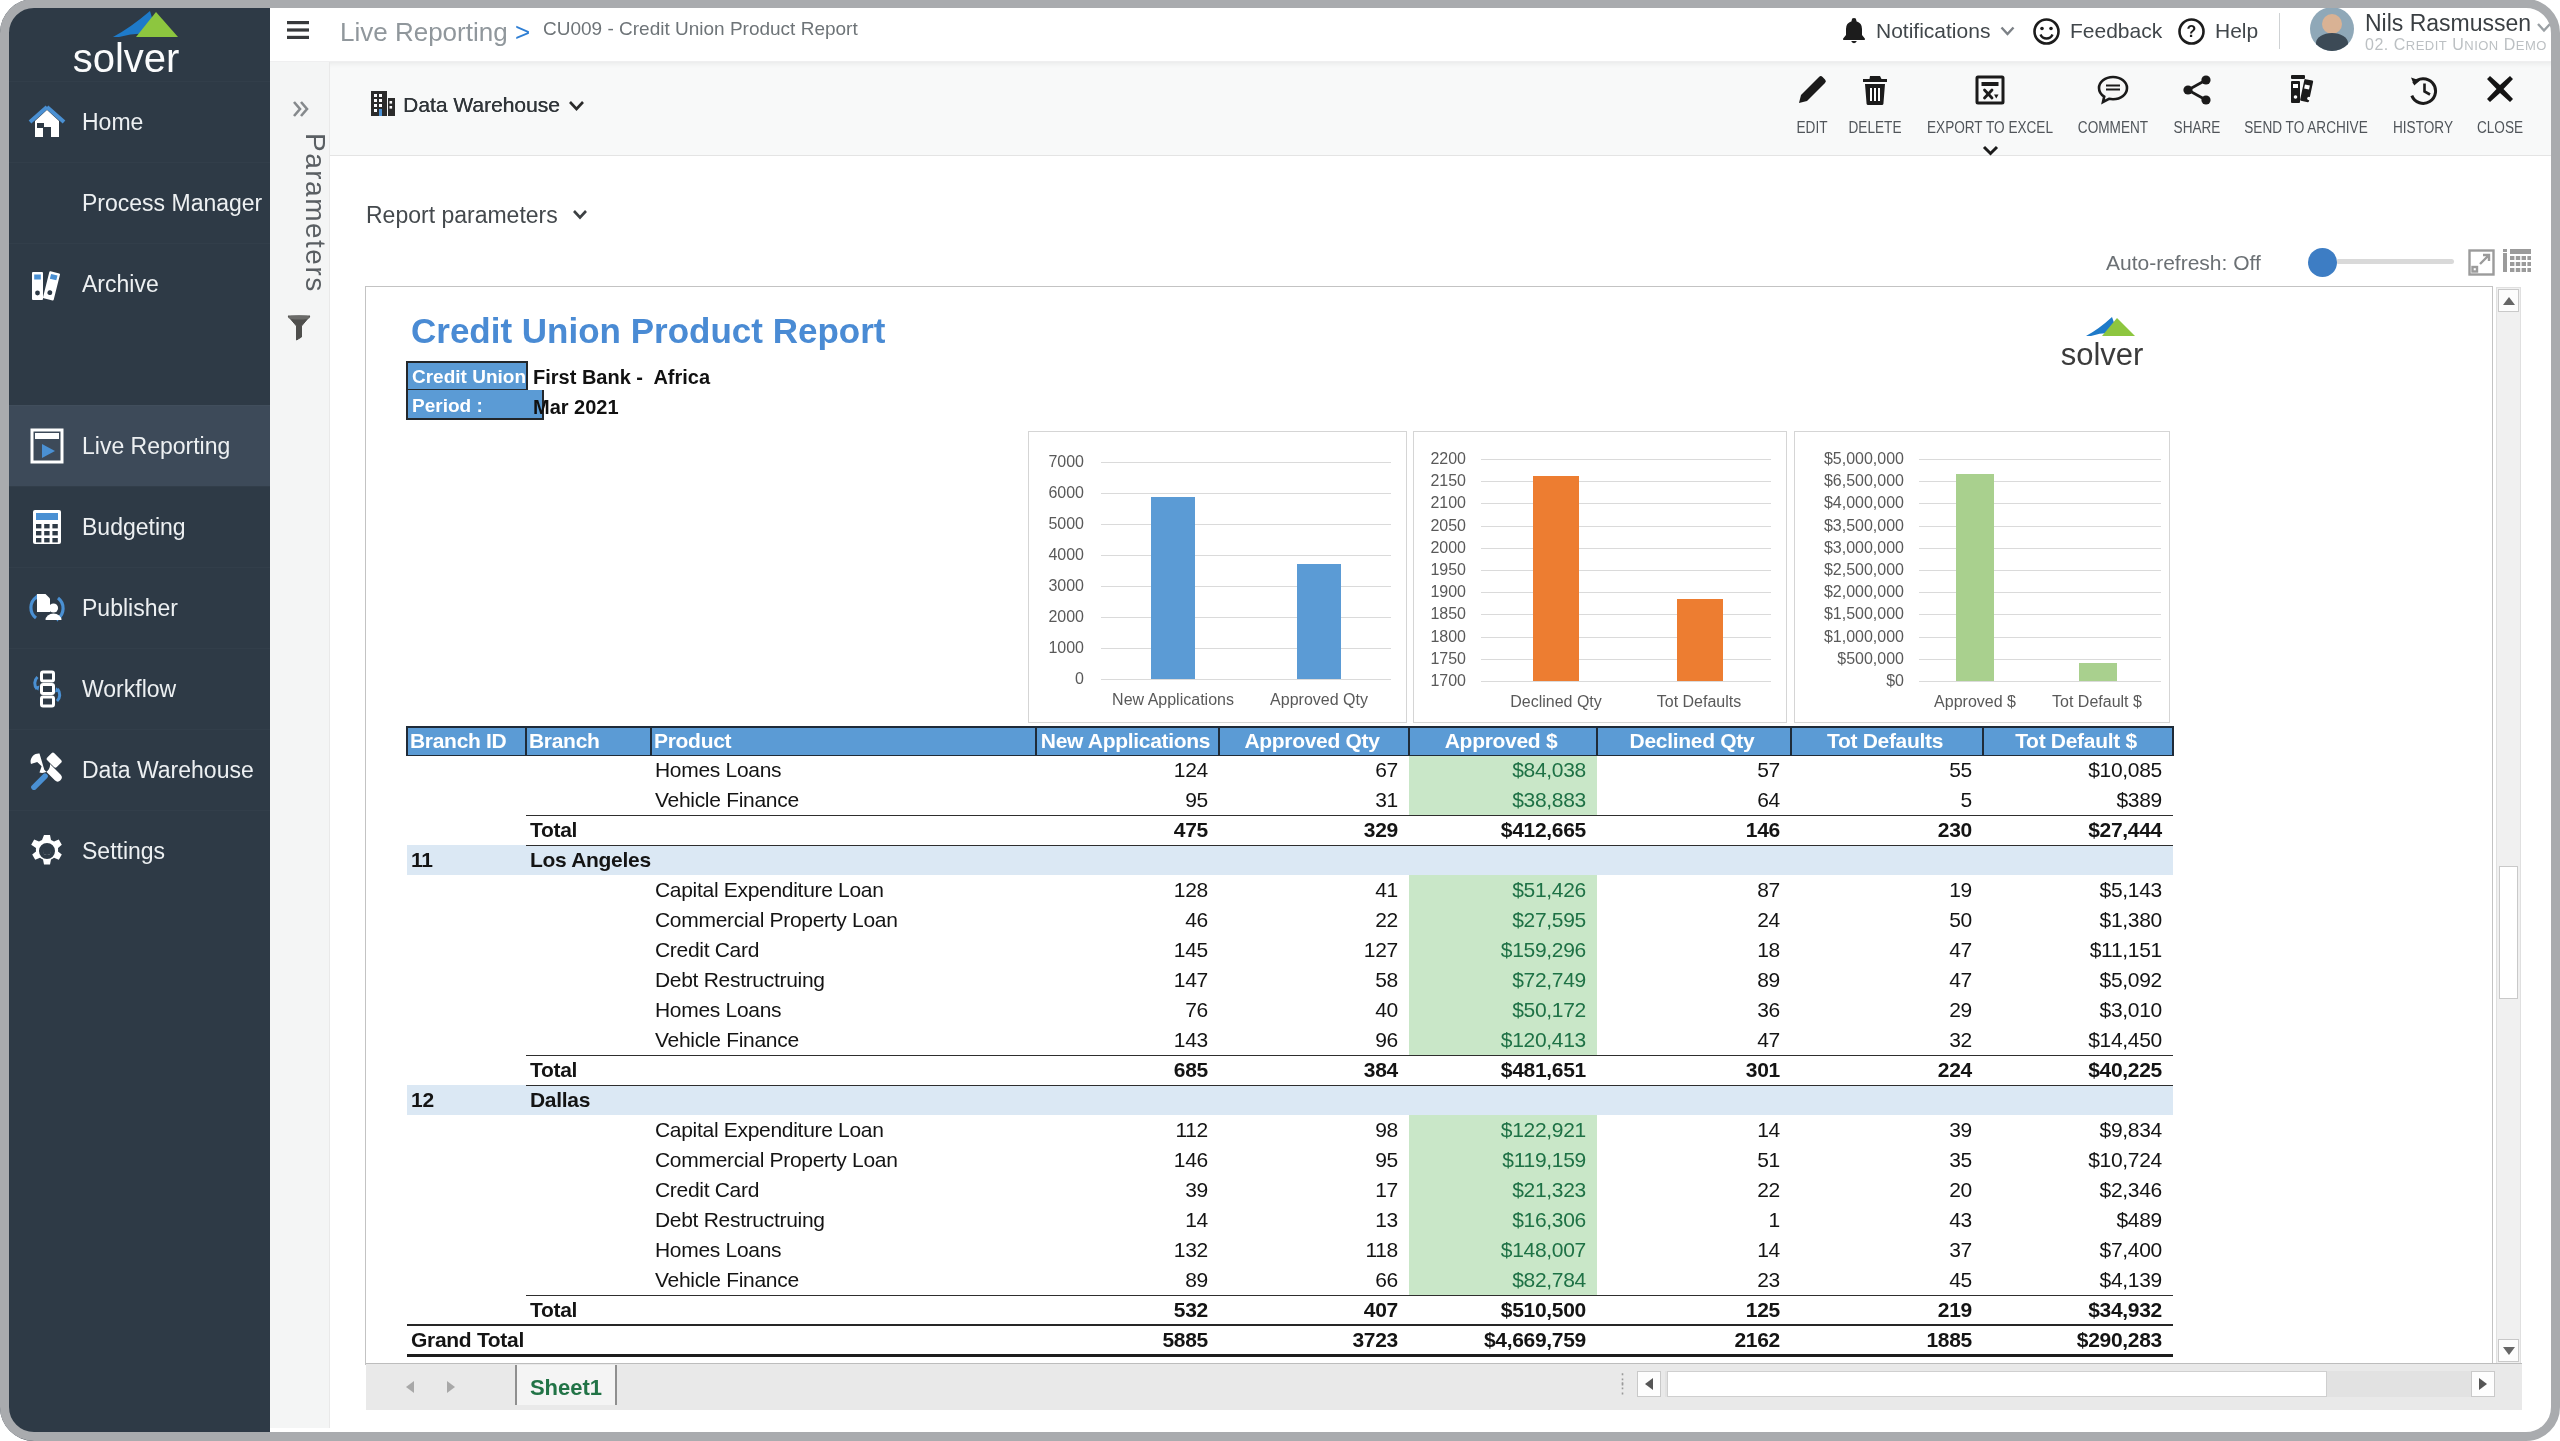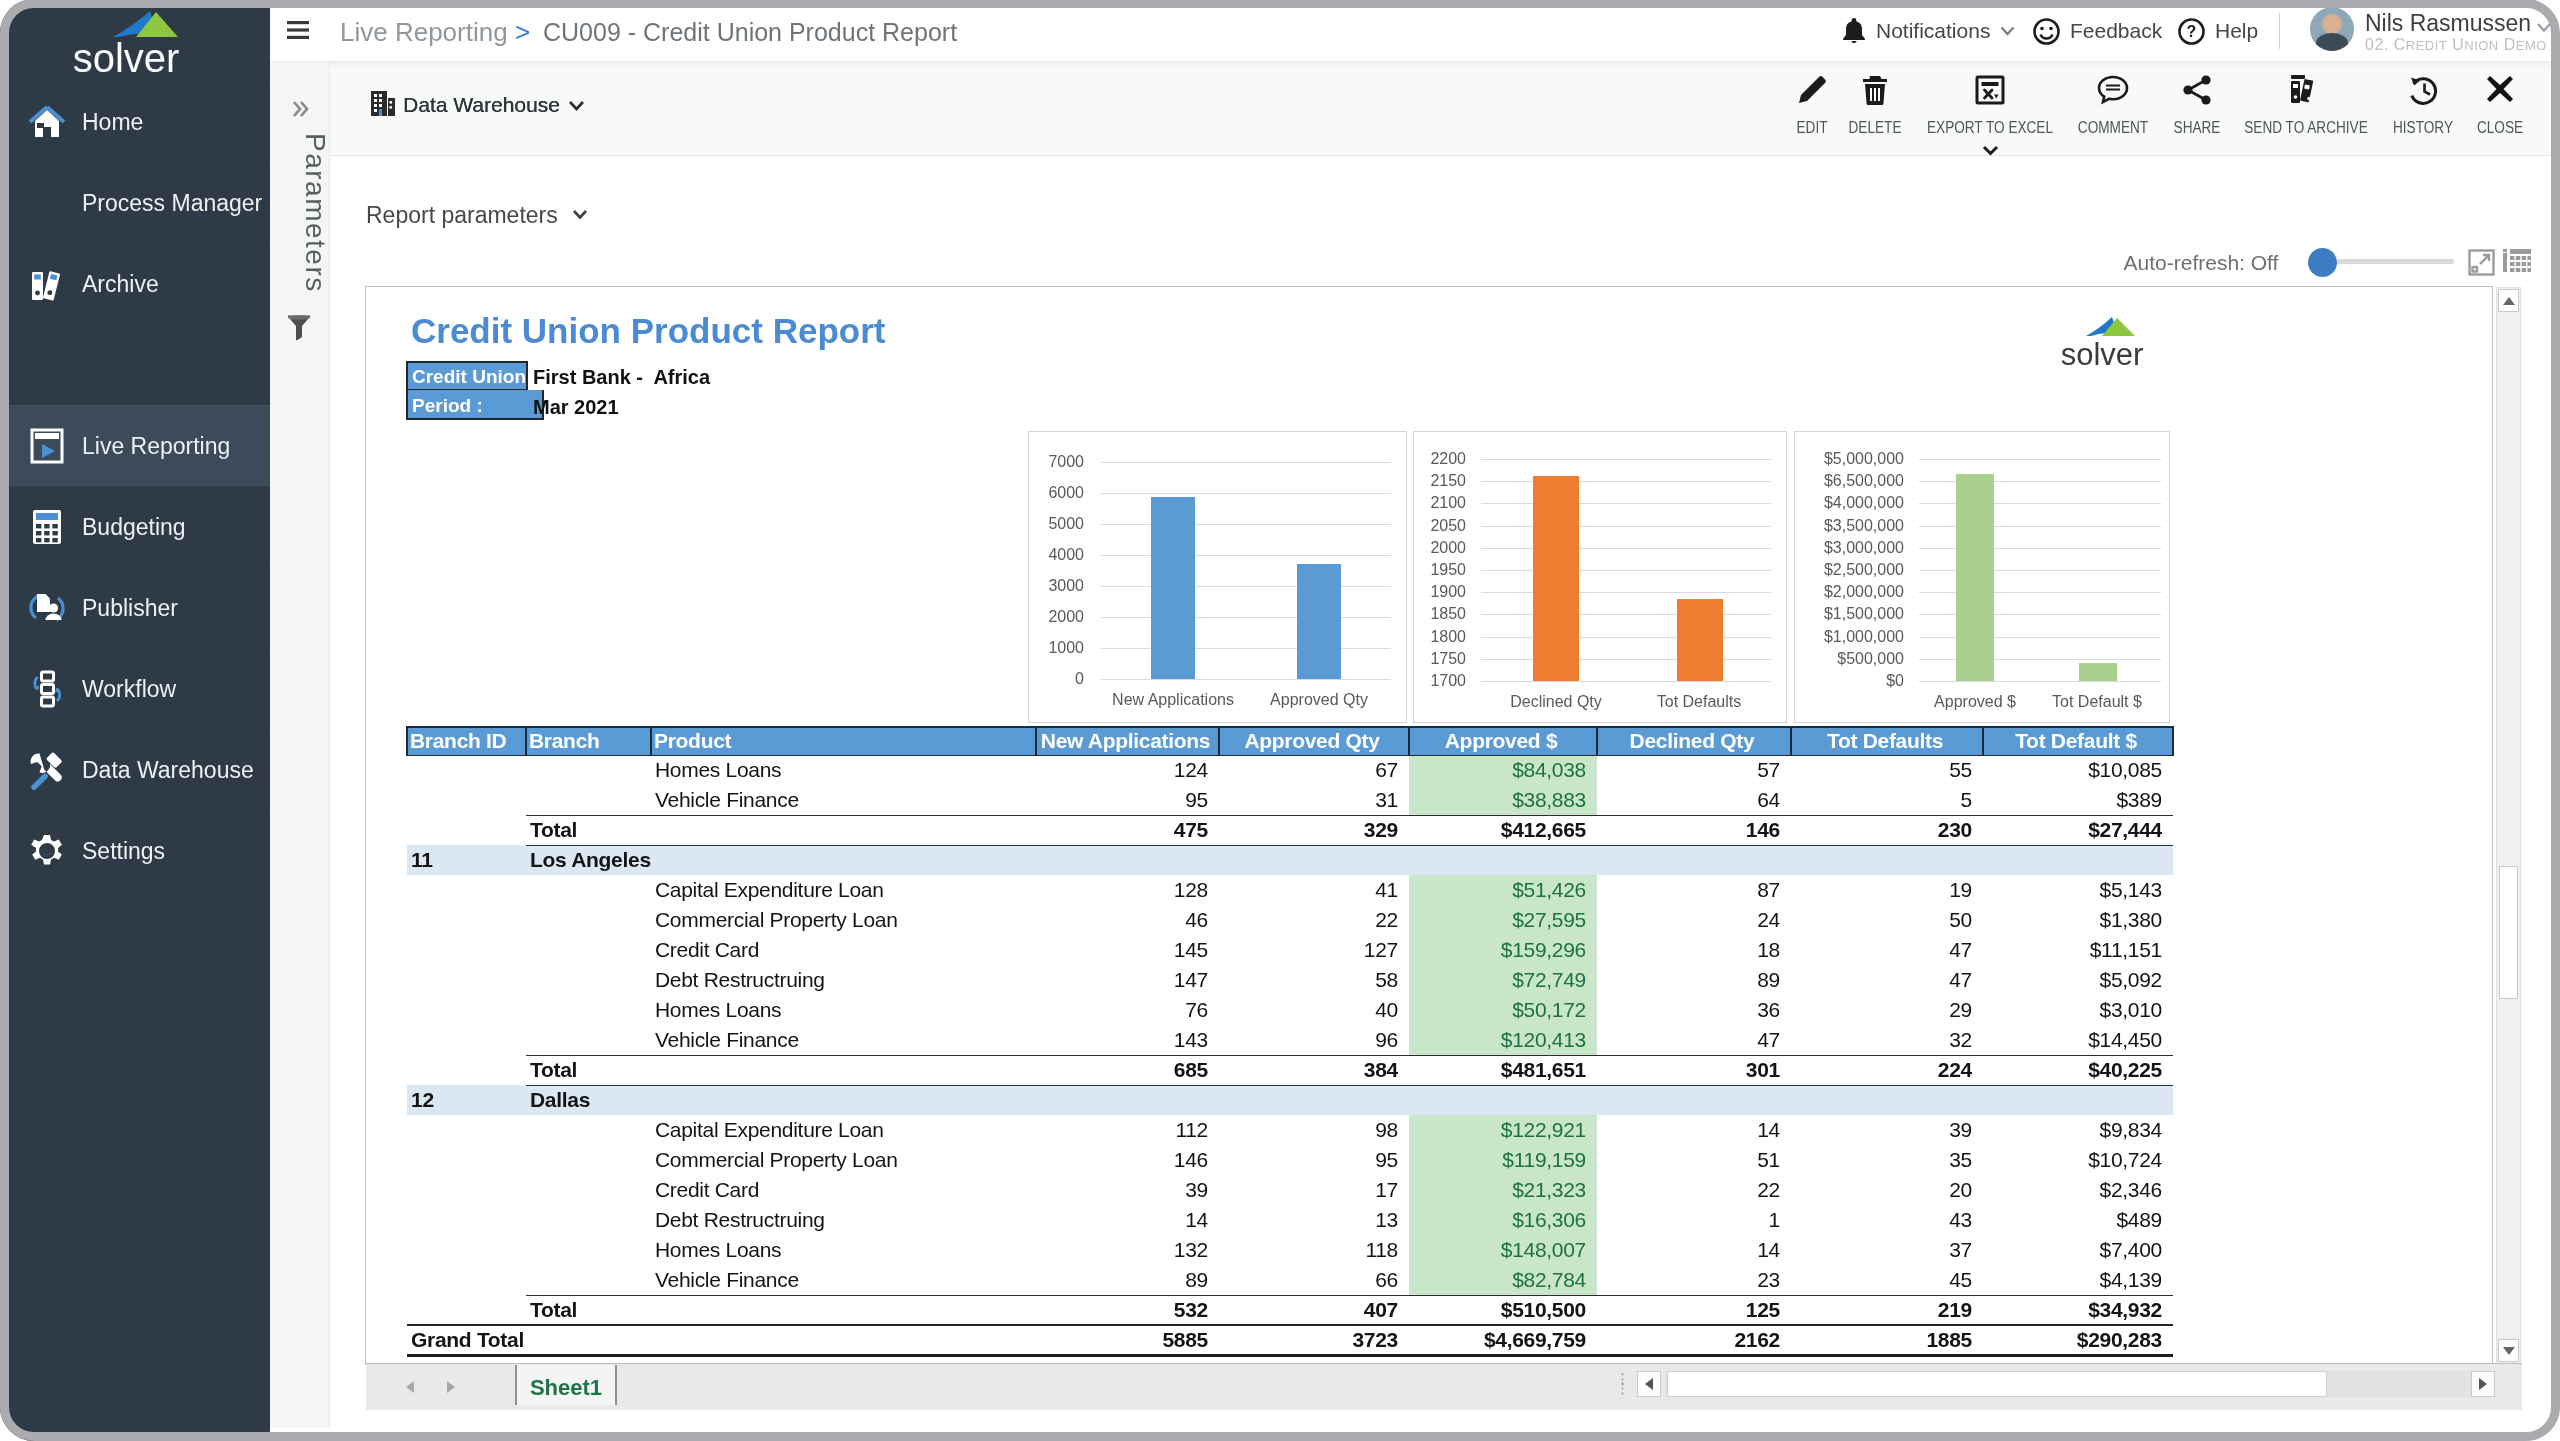--- a/index.html
+++ b/index.html
@@ -155,21 +155,21 @@
 <div class="abs" id="topbar">
   <svg class="abs" style="left:17px;top:21px;" width="22" height="20" viewBox="0 0 22 20">
       <g fill="#37393b">
         <rect width="22" height="3.2" y="0"></rect>
         <rect width="22" height="3.2" y="7.4"></rect>
         <rect width="22" height="3.2" y="14.8"></rect>
       </g>
     </svg>
   <div class="crumb" style="left:70px;color:#90979c;">Live Reporting</div>
   <div class="crumb" style="left:245px;color:#2e7ed4;">&gt;</div>
-  <div class="crumb" style="left:273px;color:#6e7478;font-size:25px;top:18px;">CU009 - Credit Union Product Report</div>
+  <div class="crumb" style="left:273px;color:#6e7478;font-size:19px;top:18px;">CU009 - Credit Union Product Report</div>
 
   <div class="tub" style="left:1572px;">
     <svg width="24" height="26" viewBox="0 0 24 26">
         <path fill="#1c1c1c" d="M12 0 a2.4 2.4 0 0 1 2.4 2.4 v.9 A8 8 0 0 1 20 11 v6 l2.8 3.4 a1 1 0 0 1 -.8 1.6 H2 a1 1 0 0 1 -.8 -1.6 L4 17 v-6 a8 8 0 0 1 5.6 -7.7 v-.9 A2.4 2.4 0 0 1 12 0 Z M9.2 23 h5.6 a2.9 2.9 0 0 1 -5.6 0 Z"></path>
       </svg>
     <span>Notifications</span>
     <svg width="15" height="10" viewBox="0 0 15 10">
         <path d="M1.5 1.5 L7.5 8 L13.5 1.5" stroke="#7c8186" stroke-width="2.4" fill="none"></path>
       </svg>
   </div>
@@ -329,21 +329,21 @@
       </svg>
     <div class="cap">CLOSE</div>
   </div>
 </div>
 
 <div class="abs" style="left:366px;top:202px;font-size:23px;color:#44494d;z-index:6;">Report parameters</div>
 <svg class="abs" style="left:572px;top:209px;z-index:6;" width="16" height="11" viewBox="0 0 16 11">
     <path d="M2 2 L8 8.5 L14 2" stroke="#3c4043" stroke-width="2.6" fill="none"></path>
   </svg>
 
-<div class="abs" style="left:2106px;top:251px;width:190px;text-align:center;font-size:21px;color:#6b7074;z-index:6;">Auto-refresh: Off</div>
+<div class="abs" style="left:2106px;top:251px;width:190px;text-align:left;font-size:21px;color:#6b7074;z-index:6;">Auto-refresh: Off</div>
 <div class="abs" style="left:2336px;top:259px;width:118px;height:5px;background:#d9d9d9;border-radius:3px;z-index:6;"></div>
 <div class="abs" style="left:2308px;top:248px;width:29px;height:29px;border-radius:50%;background:#3d7dc4;z-index:7;"></div>
 <svg class="abs" style="left:2468px;top:249px;z-index:6;" width="27" height="27" viewBox="0 0 27 27">
     <g fill="none" stroke="#9b9b9b" stroke-width="2.4">
       <rect x="1.5" y="1.5" width="24" height="24"></rect>
       <path d="M12 15 L21 6 M15 6 h6 v6"></path>
       <rect x="4.5" y="18" width="4.5" height="4.5"></rect>
     </g>
   </svg>
 <svg class="abs" style="left:2503px;top:249px;z-index:6;" width="28" height="27" viewBox="0 0 28 27">

